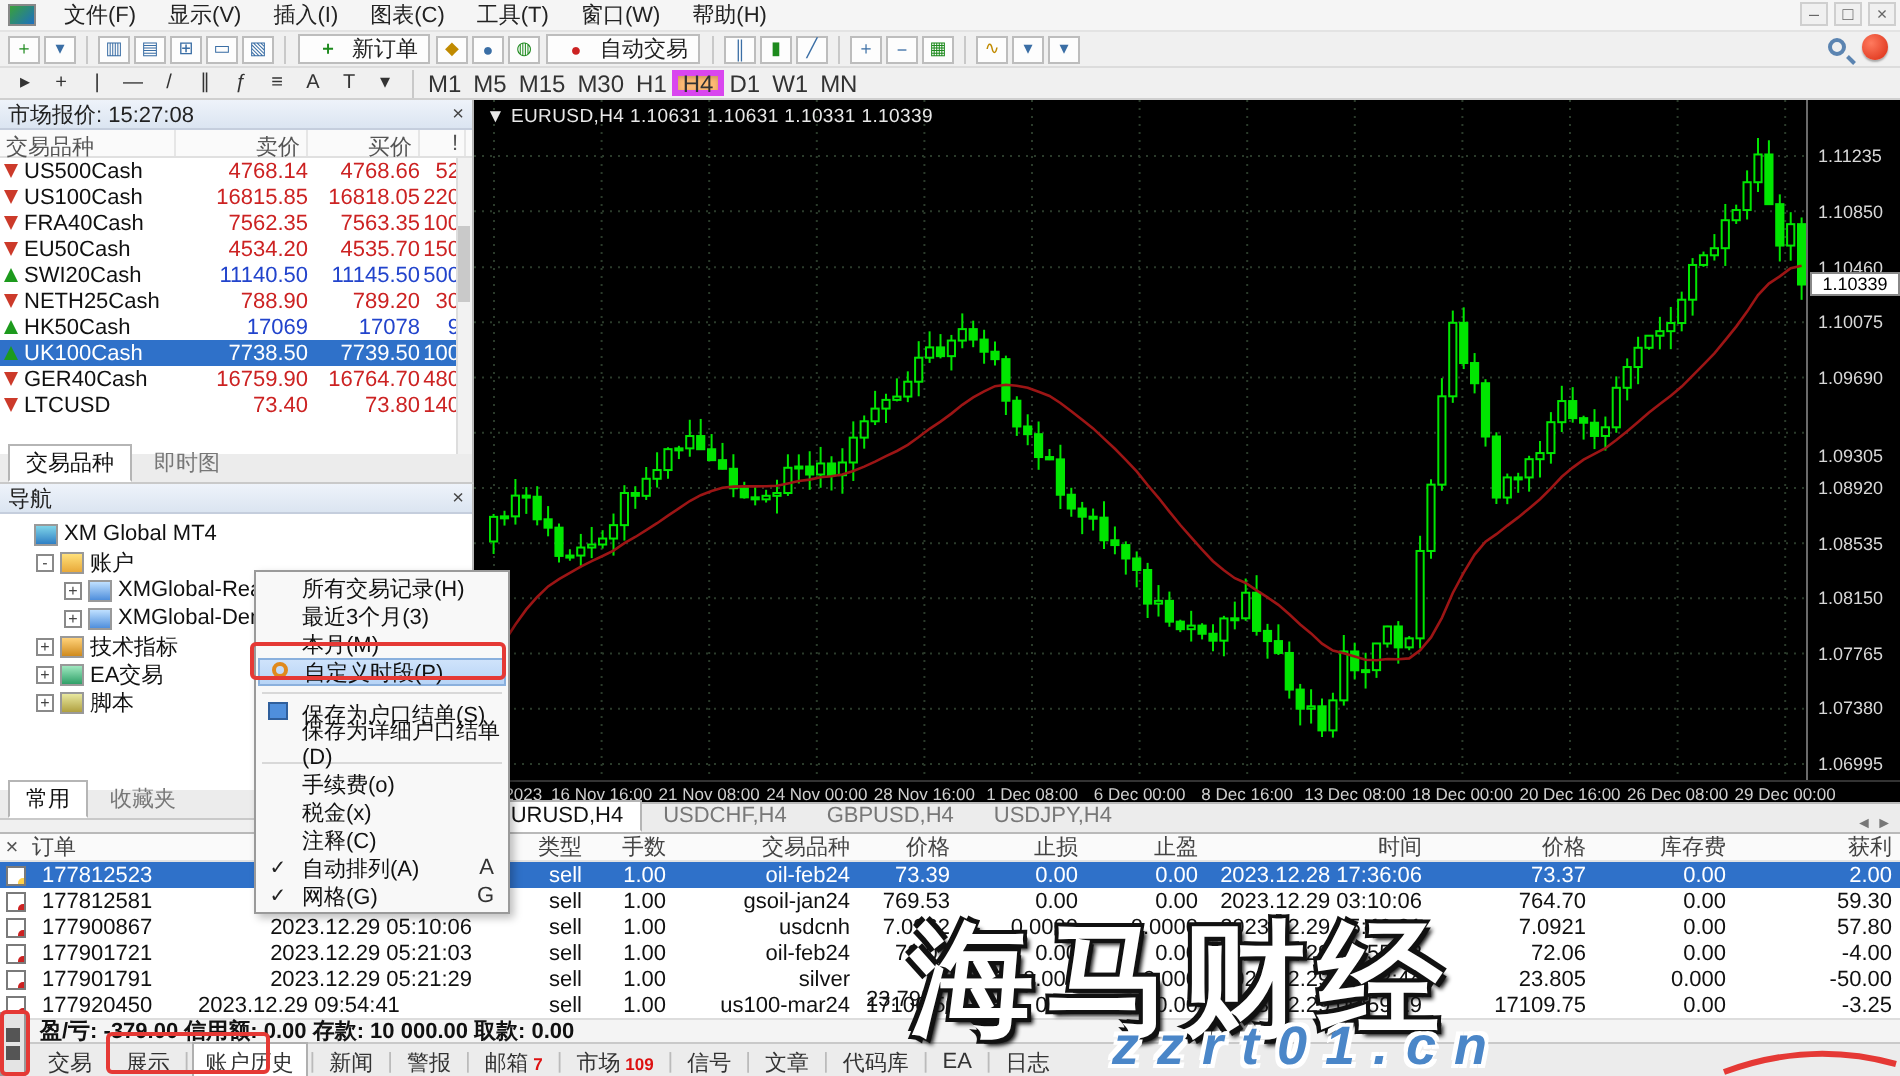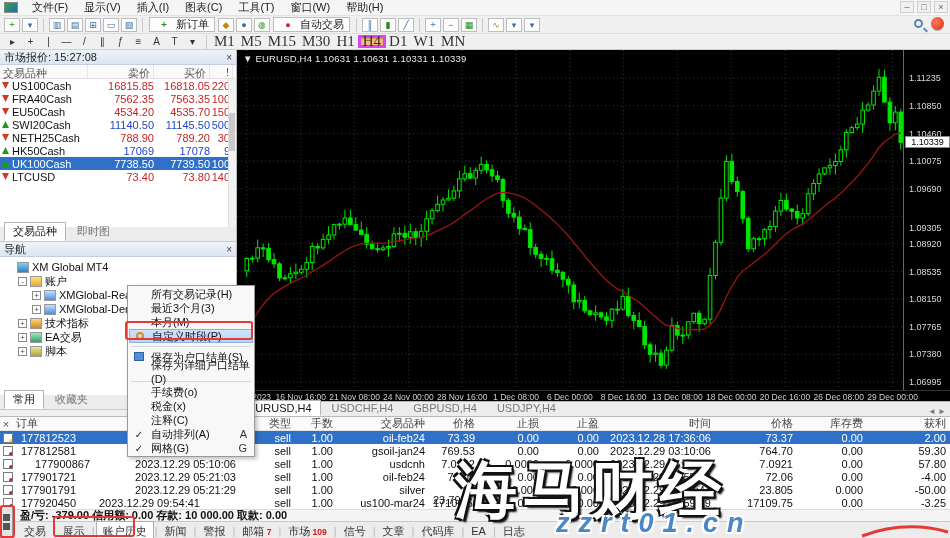--- a/index.html
+++ b/index.html
@@ -21,21 +21,21 @@
   .chip.green { color:#1d8a1d; } .chip.gold { color:#c08a00; } .chip.red { color:#cc2222; }
   .tb-btn { display:inline-flex; align-items:center; gap:3px; border:1px solid #bdbdbd; background:#fdfdfd; height:15px; padding:0 5px; margin:0 2px; color:#222; }
   .tb-btn .g { font-weight:bold; }
   #tb1-right { position:absolute; right:6px; top:17px; display:flex; gap:8px; align-items:center; }
   .lens { width:9px; height:9px; border:2px solid #5b84b1; border-radius:50%; position:relative; }
   .lens::after { content:""; position:absolute; width:5px; height:2px; background:#5b84b1; transform:rotate(45deg); left:7px; top:8px; }
   .bell { width:13px; height:13px; background:radial-gradient(circle at 35% 35%, #ff7a5e,#d92b12); border-radius:50%; box-shadow:0 1px 1px rgba(0,0,0,.3); }
 
   #toolbar2 { left:0; top:34px; width:950px; height:16px; background:#f0f0f0; border-bottom:1px solid #cfcfcf; display:flex; align-items:center; padding-left:4px; }
   .tool { width:17px; height:13px; display:inline-flex; align-items:center; justify-content:center; color:#333; font-size:10px; margin-right:1px; }
-  .tf { min-width:20px; height:13px; display:inline-flex; align-items:center; justify-content:center; padding:0 2px; color:#333; font-size:15px; border:1px solid transparent;font-family:Liberation Serif, serif; }
+  .tf { min-width:20px; height:13px; display:inline-flex; align-items:center; justify-content:center; padding:0 2px; color:#333; font-size:12px; border:1px solid transparent; }
   .tf.active { background:#fdba74; border:3px solid #d946ef; box-shadow:inset 0 1px 2px rgba(0,0,0,.2); }
 
   
   #market { left:0; top:50px; width:237px; height:177px; background:#fff; border-right:1px solid #b9b9b9; }
   .panel-title { height:15px; background:linear-gradient(#eef3fa,#dbe5f1); border-bottom:1px solid #c5cedd; display:flex; align-items:center; padding:0 4px; color:#222; }
   .panel-title .x { margin-left:auto; color:#444; font-size:10px; }
   #mw-head { height:14px; display:flex; border-bottom:1px solid #e0e0e0; color:#555; background:#fafafa; }
   #mw-head span { border-right:1px solid #e6e6e6; padding:1px 3px; }
   #mw-rows { height:148px; overflow:hidden; position:relative; }
   .mwrow { height:13px; display:flex; align-items:center; }
@@ -202,20 +202,29 @@
     <span class="x">×</span>
   </div>
   <div id="mw-head">
       <span style="width: 88px;">交易品种</span>
       <span style="width: 66px; text-align: right;">卖价</span>
       <span style="width: 56px; text-align: right;">买价</span>
       <span style="width: 23px; text-align: right;">!</span>
     </div>
   <div id="mw-rows">
 
+  <div class="mwrow down">
+        <span class="sym">
+          <span class="arr down"></span>
+          <span>US500Cash</span>
+        </span>
+        <span class="bid">4768.14</span>
+        <span class="ask">4768.66</span>
+        <span class="spr">52</span>
+      </div>
       <div class="mwrow down">
         <span class="sym">
           <span class="arr down"></span>
           <span>US100Cash</span>
         </span>
         <span class="bid">16815.85</span>
         <span class="ask">16818.05</span>
         <span class="spr">220</span>
       </div>
       <div class="mwrow down">
@@ -264,20 +273,29 @@
         <span class="spr">9</span>
       </div>
       <div class="mwrow up sel">
         <span class="sym">
           <span class="arr up"></span>
           <span>UK100Cash</span>
         </span>
         <span class="bid">7738.50</span>
         <span class="ask">7739.50</span>
         <span class="spr">100</span>
+      </div>
+      <div class="mwrow down">
+        <span class="sym">
+          <span class="arr down"></span>
+          <span>GER40Cash</span>
+        </span>
+        <span class="bid">16759.90</span>
+        <span class="ask">16764.70</span>
+        <span class="spr">480</span>
       </div>
       <div class="mwrow down">
         <span class="sym">
           <span class="arr down"></span>
           <span>LTCUSD</span>
         </span>
         <span class="bid">73.40</span>
         <span class="ask">73.80</span>
         <span class="spr">140</span>
       </div>
@@ -696,21 +714,21 @@
         <span style="width: 92px; text-align: right;">gsoil-jan24</span>
         <span style="width: 50px; text-align: right;">769.53</span>
         <span style="width: 64px; text-align: right;">0.00</span>
         <span style="width: 60px; text-align: right;">0.00</span>
         <span style="width: 112px; text-align: right;">2023.12.29 03:10:06</span>
         <span style="width: 82px; text-align: right;">764.70</span>
         <span style="width: 70px; text-align: right;">0.00</span>
         <span style="width: 83px; text-align: right;">59.30</span>
       </div>
       <div class="trow">
-        <span style="width: 95px; display: flex; align-items: center; gap: 18px; padding: 0px;">
+        <span style="width: 95px; display: flex; align-items: center; gap: 4px; padding: 0px;">
           <span class="docic"></span>
           <span>177900867</span>
         </span>
         <span style="width: 145px; text-align: right;">2023.12.29 05:10:06</span>
         <span style="width: 55px; text-align: right;">sell</span>
         <span style="width: 42px; text-align: right;">1.00</span>
         <span style="width: 92px; text-align: right;">usdcnh</span>
         <span style="width: 50px; text-align: right;">7.0962</span>
         <span style="width: 64px; text-align: right;">0.0000</span>
         <span style="width: 60px; text-align: right;">0.0000</span>

